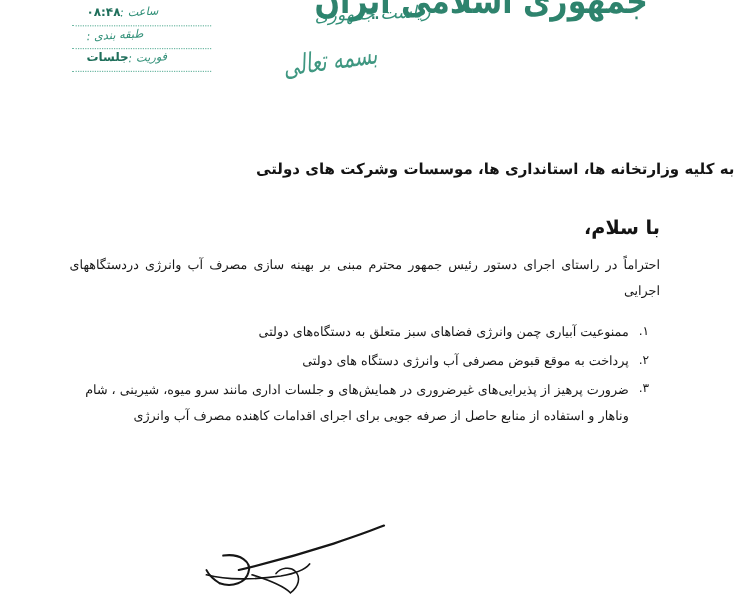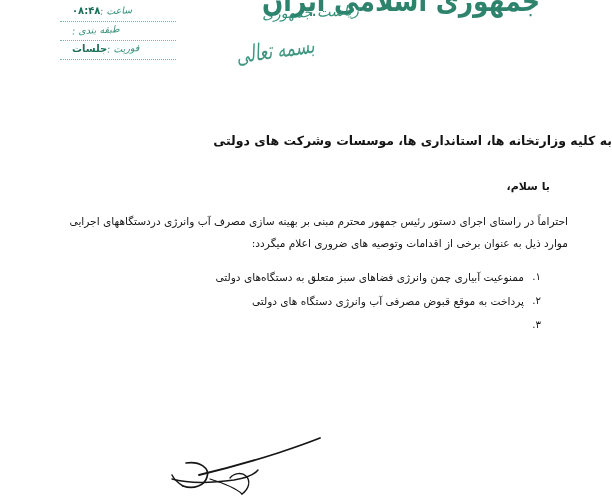--- a/index.html
+++ b/index.html
@@ -138,29 +138,29 @@
     font-weight: bold;
     color: #141414;
     letter-spacing: 0.1px;
     margin-top: 13px;
   }
 
   .salutation {
     position: absolute;
     top: 180px;
     right: 62px;
-    font-size: 11px;
+    font-size: 16px;
     font-weight: bold;
     color: #141414;
   }
 
   .body-paragraph {
     position: absolute;
     top: 210px;
-    right: 44px;
+    right: 62px;
     left: 58px;
     font-size: 10.6px;
     line-height: 22px;
     text-align: justify;
     color: #171717;
   }
   .body-paragraph .line2 {
     display: block;
   }
 
@@ -249,21 +249,20 @@
 
     </div>
   </div>
 
   <div class="doc-title">به کلیه وزارتخانه ها، استانداری ها، موسسات وشرکت های دولتی</div>
 
   <div class="salutation">با سلام،</div>
 
   <div class="body-paragraph">
     <span>احتراماً در راستای اجرای دستور رئیس جمهور محترم مبنی بر بهینه سازی مصرف آب وانرژی دردستگاههای اجرایی</span>
-    <span class="line2">موارد ذیل به عنوان برخی از اقدامات وتوصیه های ضروری اعلام میگردد:</span>
   </div>
 
   <ol class="list">
 
     <li class="list-item">
       <span class="item-num">۱.</span>
       <span class="item-text">
         <span>ممنوعیت آبیاری چمن وانرژی فضاهای سبز متعلق به دستگاه‌های دولتی</span>
       </span>
     </li>
@@ -271,20 +270,22 @@
     <li class="list-item">
       <span class="item-num">۲.</span>
       <span class="item-text">
         <span>پرداخت به موقع قبوض مصرفی آب وانرژی دستگاه های دولتی</span>
       </span>
     </li>
 
     <li class="list-item">
       <span class="item-num">۳.</span>
       <span class="item-text">
+        <span>ضرورت پرهیز از پذیرایی‌های غیرضروری در همایش‌های و جلسات اداری مانند سرو میوه، شیرینی ، شام</span>
+        <span class="wrap">وناهار و استفاده از منابع حاصل از صرفه جویی برای اجرای اقدامات کاهنده مصرف آب وانرژی</span>
       </span>
     </li>
 
   </ol>
 
   <div class="signature">
     <svg viewBox="0 0 230 62" xmlns="http://www.w3.org/2000/svg">
       <g fill="none" stroke="#161616" stroke-linecap="round" stroke-linejoin="round">
         <path d="M36 29 C50 27, 60 34, 57 43 C55 51, 44 56, 33 52" stroke-width="1.7"></path>
         <path d="M33 52 C28 49, 24 45, 22 41" stroke-width="1.5"></path>

